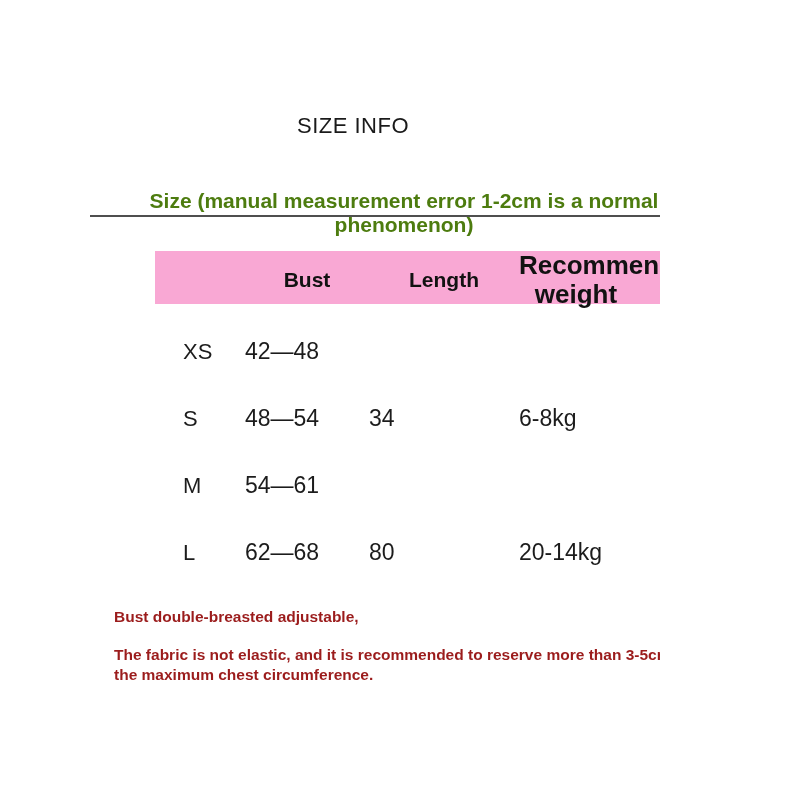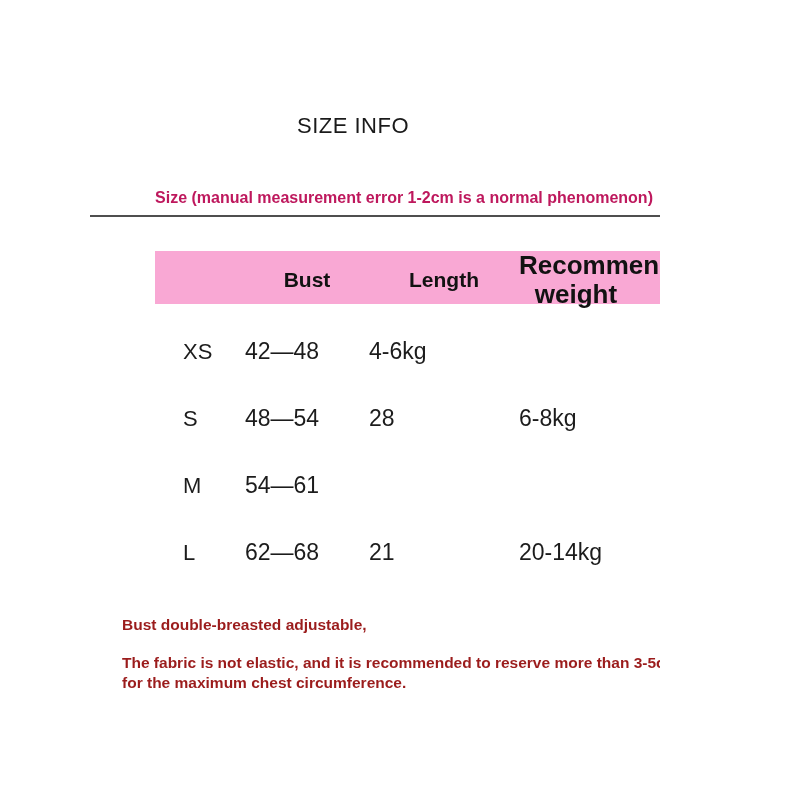--- a/index.html
+++ b/index.html
@@ -27,23 +27,23 @@
     font-weight: 400;
     letter-spacing: 0.5px;
     color: #1a1a1a;
   }
   .subtitle {
     position: absolute;
     left: 104px;
     top: 189px;
     width: 600px;
     text-align: center;
-    font-size: 16px;
+    font-size: 21px;
     font-weight: 700;
-    color: #be185d;
+    color: #4d7c0f;
   }
   .rule {
     position: absolute;
     left: 90px;
     top: 215px;
     width: 628px;
     height: 2px;
     background: #4f4f4f;
   }
   .size-table {
@@ -90,21 +90,21 @@
   .notes {
     position: absolute;
     left: 110px;
     top: 603px;
     width: 600px;
     color: #9b1c1c;
     font-weight: 700;
     font-size: 15.5px;
   }
   .notes p {
-    margin: 12px;
+    margin: 4px;
     line-height: 20px;
   }
   .notes p + p {
     margin-top: 18px;
   }
 </style>
 </head>
 <body>
 
 <div class="canvas">
@@ -121,39 +121,38 @@
       <div class="cell">Bust</div>
       <div class="cell">Length</div>
       <div class="cell weight-head">Recommend weight</div>
       <div class="cell"></div>
     </div>
 
     <div class="tbody">
       <div class="trow">
         <div class="cell size-cell">XS</div>
         <div class="cell">42—48</div>
-        <div class="cell">4-6kg</div>
         <div class="cell"></div>
       </div>
       <div class="trow">
         <div class="cell size-cell">S</div>
         <div class="cell">48—54</div>
-        <div class="cell">28</div>
+        <div class="cell">34</div>
         <div class="cell">6-8kg</div>
         <div class="cell"></div>
       </div>
       <div class="trow">
         <div class="cell size-cell">M</div>
         <div class="cell">54—61</div>
         <div class="cell"></div>
       </div>
       <div class="trow">
         <div class="cell size-cell">L</div>
         <div class="cell">62—68</div>
-        <div class="cell">21</div>
+        <div class="cell">80</div>
         <div class="cell">20-14kg</div>
         <div class="cell"></div>
       </div>
     </div>
   </div>
 
   <div class="notes">
     <p>Bust double-breasted adjustable,</p>
     <p>The fabric is not elastic, and it is recommended to reserve more than 3-5cm for the maximum chest circumference.</p>
   </div>

